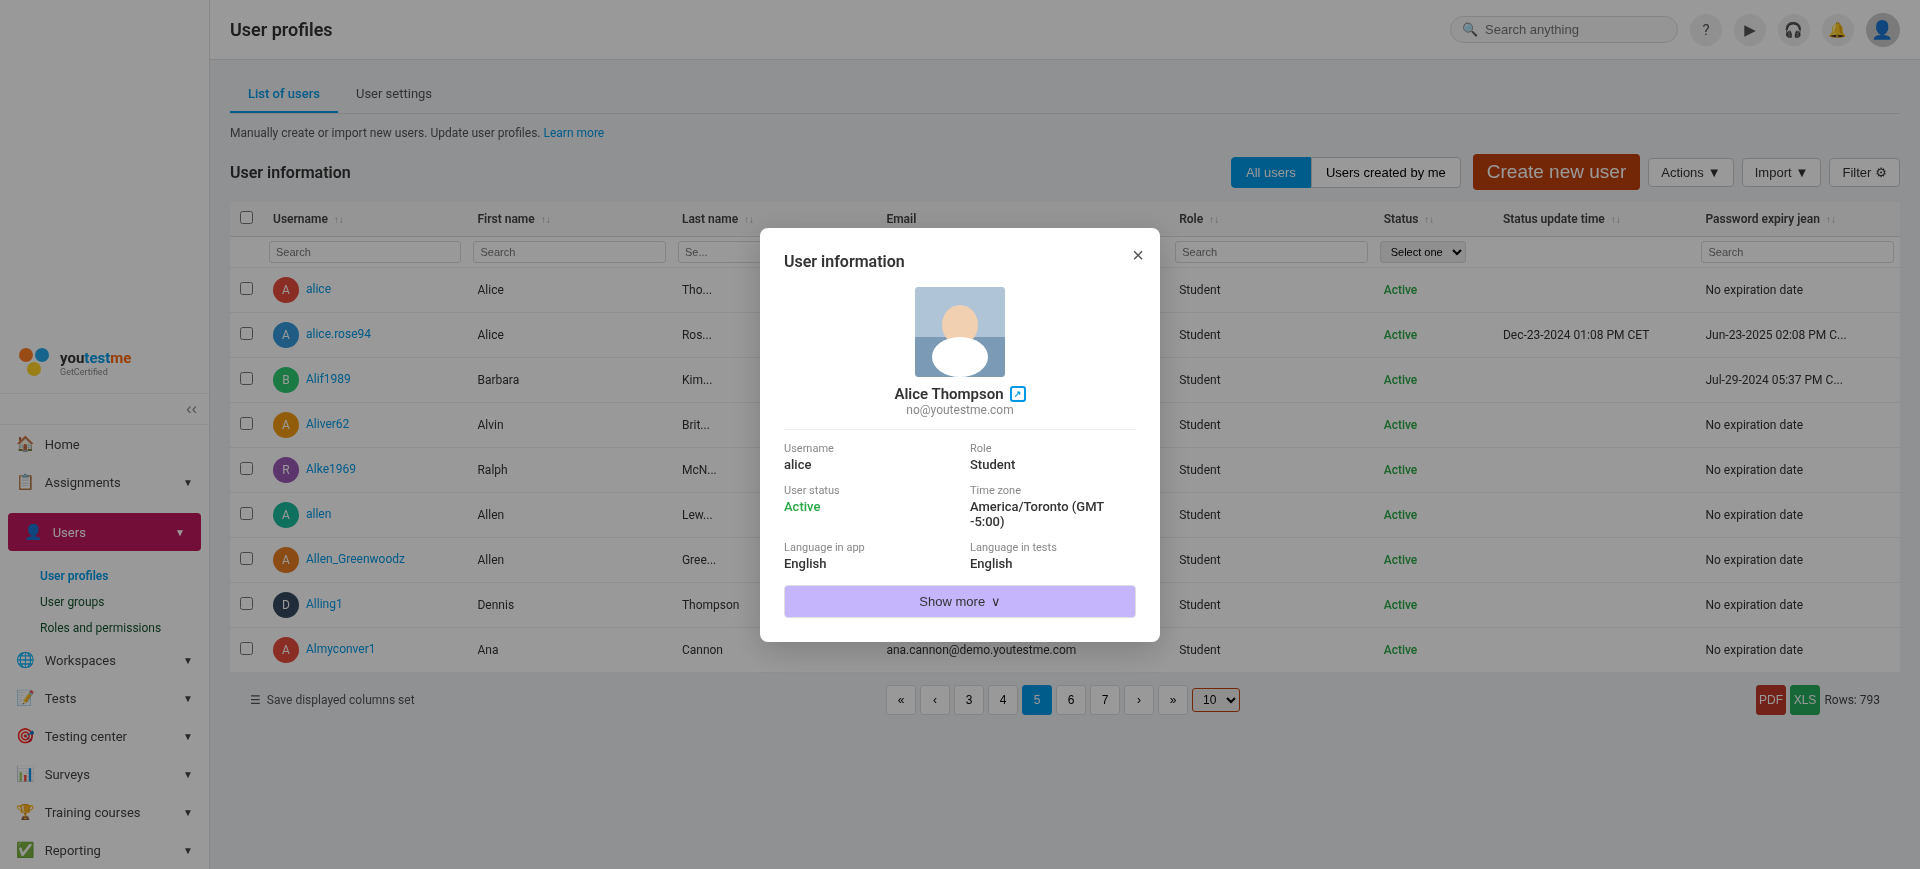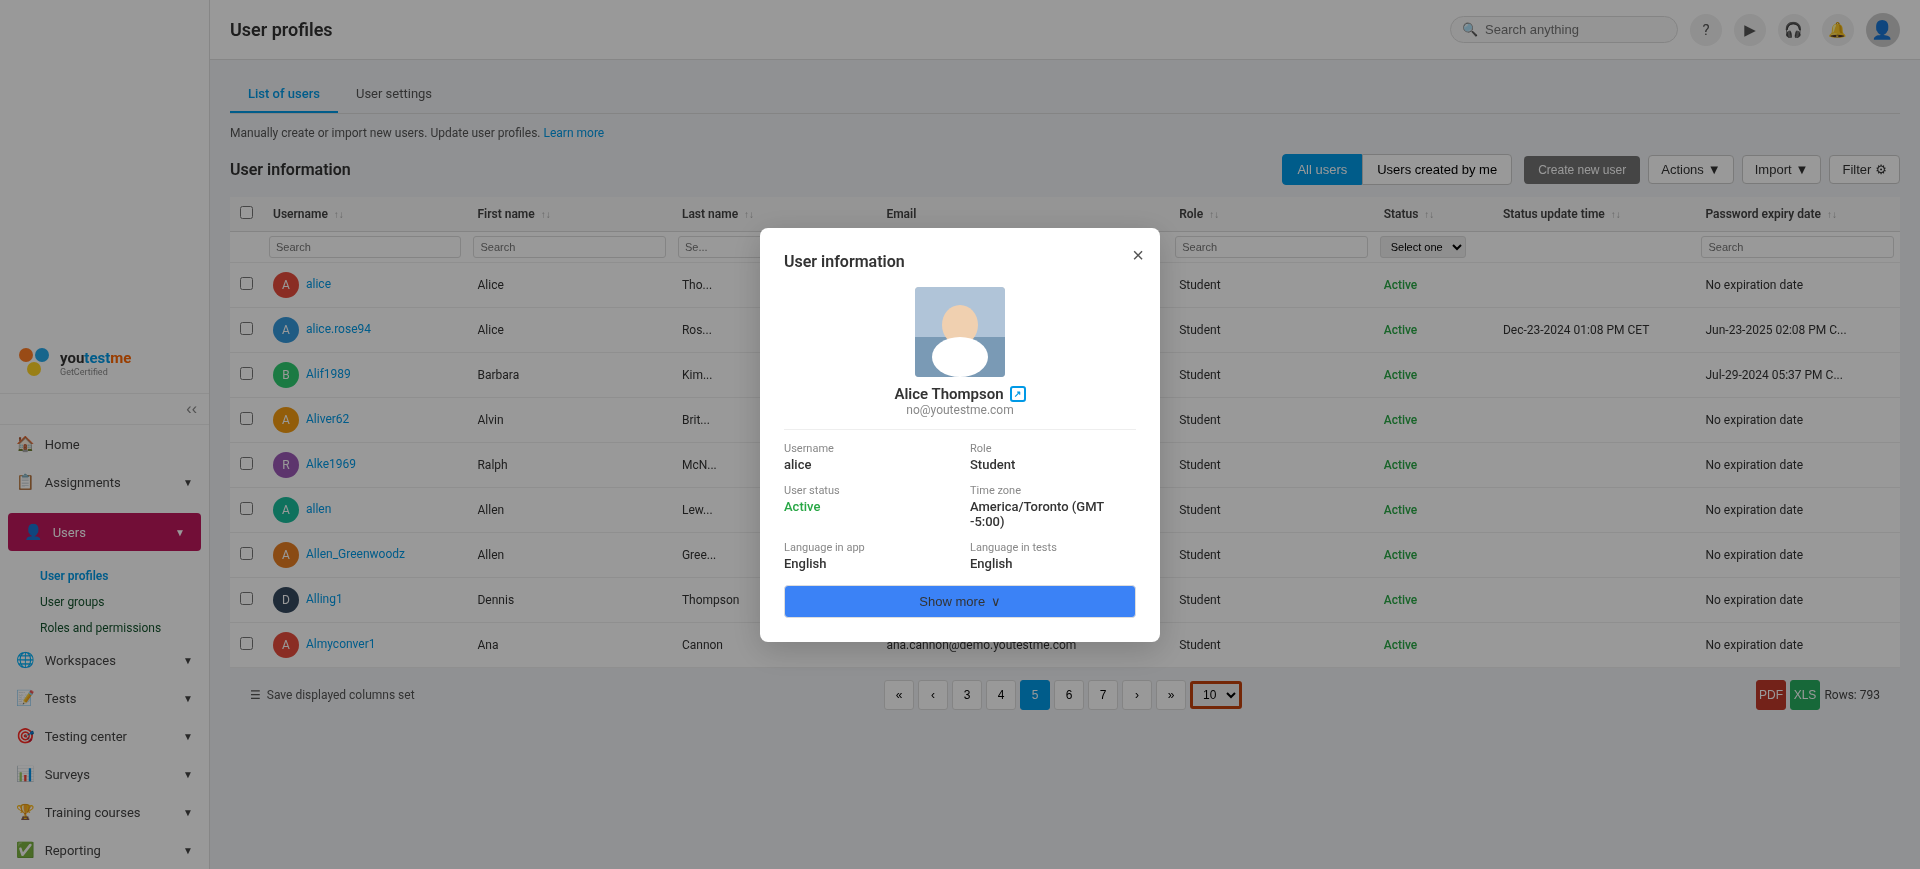--- a/index.html
+++ b/index.html
@@ -34,21 +34,21 @@
     
     .content { flex: 1; padding: 16px 20px; overflow: auto; }
     .tabs { display: flex; gap: 0; margin-bottom: 12px; border-bottom: 1px solid #ddd; }
     .tab { padding: 10px 18px; cursor: pointer; font-size: 13px; color: #555; border-bottom: 2px solid transparent; }
     .tab.active { color: #0099e6; border-bottom: 2px solid #0099e6; font-weight: 500; }
     .info-bar { font-size: 12px; color: #555; margin-bottom: 14px; }
     .info-bar a { color: #0099e6; text-decoration: none; }
     .table-header { display: flex; align-items: center; justify-content: space-between; margin-bottom: 12px; }
     .table-title { font-size: 16px; font-weight: 600; }
     .table-actions { display: flex; align-items: center; gap: 8px; }
-    .btn-primary { background: #737373; color: #fff; border: none; padding: 7px 14px; border-radius: 4px; cursor: pointer; font-size: 12px; }
+    .btn-primary { background: #c2410c; color: #fff; border: none; padding: 7px 14px; border-radius: 4px; cursor: pointer; font-size: 19px; }
     .btn-secondary { background: #fff; color: #333; border: 1px solid #ccc; padding: 6px 12px; border-radius: 4px; cursor: pointer; font-size: 13px; display: flex; align-items: center; gap: 4px; }
     .users-toggle { display: flex; align-items: center; gap: 0; margin-left: auto; margin-right: 12px; }
     .toggle-btn { padding: 7px 14px; border: 1px solid #ccc; background: #fff; cursor: pointer; font-size: 13px; }
     .toggle-btn.active { background: #0099e6; color: #fff; border-color: #0099e6; }
     .toggle-btn:first-child { border-radius: 4px 0 0 4px; }
     .toggle-btn:last-child { border-radius: 0 4px 4px 0; }
 
     
     .data-table { width: 100%; border-collapse: collapse; background: #fff; font-size: 12px; }
     .data-table th { background: #f8f8f8; padding: 9px 10px; text-align: left; font-weight: 600; color: #444; border-bottom: 1px solid #ddd; white-space: nowrap; }
@@ -60,40 +60,40 @@
     .user-link { color: #0099e6; text-decoration: none; cursor: pointer; }
     .badge-active { color: #28a745; font-weight: 500; }
     .avatar-sm { width: 26px; height: 26px; border-radius: 50%; background: #ccc; display: inline-flex; align-items: center; justify-content: center; font-size: 12px; margin-right: 4px; overflow: hidden; vertical-align: middle; }
     .select-one { border: 1px solid #ddd; border-radius: 3px; padding: 3px 6px; font-size: 11px; }
 
     
     .pagination { display: flex; align-items: center; justify-content: center; padding: 12px 0 4px; gap: 4px; position: relative; }
     .page-btn { width: 30px; height: 30px; border: 1px solid #ddd; background: #fff; border-radius: 3px; cursor: pointer; display: flex; align-items: center; justify-content: center; font-size: 12px; }
     .page-btn.active { background: #0099e6; color: #fff; border-color: #0099e6; }
     .rows-select { display: flex; align-items: center; gap: 4px; }
-    .rows-select select { border: 3px solid #c2410c; border-radius: 3px; padding: 3px 6px; font-size: 12px; }
+    .rows-select select { border: 1px solid #c2410c; border-radius: 3px; padding: 3px 6px; font-size: 12px; }
     .save-cols { display: flex; align-items: center; gap: 6px; font-size: 12px; color: #555; cursor: pointer; position: absolute; left: 20px; }
     .rows-info { position: absolute; right: 20px; font-size: 12px; color: #444; }
     .export-icons { position: absolute; right: 80px; display: flex; gap: 4px; }
 
     
     .modal-overlay { position: fixed; top: 0; left: 0; width: 100%; height: 100%; background: rgba(0,0,0,0.4); display: flex; align-items: center; justify-content: center; z-index: 1000; }
     .modal { background: #fff; border-radius: 8px; width: 400px; max-width: 95vw; padding: 24px; position: relative; box-shadow: 0 8px 32px rgba(0,0,0,0.18); }
     .modal-title { font-size: 16px; font-weight: 600; margin-bottom: 16px; }
     .modal-close { position: absolute; top: 16px; right: 16px; background: none; border: none; font-size: 20px; cursor: pointer; color: #555; }
     .modal-avatar { display: flex; flex-direction: column; align-items: center; }
     .modal-avatar-img { width: 90px; height: 90px; border-radius: 4px; background: #ccc; object-fit: cover; overflow: hidden; display: flex; align-items: center; justify-content: center; font-size: 36px; }
     .modal-user-name { font-size: 15px; font-weight: 600; margin-top: 8px; display: flex; align-items: center; gap: 6px; }
     .modal-user-email { font-size: 12px; color: #888; }
     .modal-divider { border: none; border-top: 1px solid #eee; margin: 12px 0; }
     .modal-fields { display: grid; grid-template-columns: 1fr 1fr; gap: 12px 20px; }
     .modal-field label { font-size: 11px; color: #888; display: block; margin-bottom: 2px; }
     .modal-field .val { font-size: 13px; font-weight: 500; }
     .modal-field .val.green { color: #28a745; }
-    .show-more-btn { width: 100%; margin-top: 14px; background: #3b82f6; border: 1px solid #ddd; border-radius: 4px; padding: 8px; cursor: pointer; display: flex; align-items: center; justify-content: center; gap: 6px; font-size: 13px; color: #333; }
+    .show-more-btn { width: 100%; margin-top: 14px; background: #c4b5fd; border: 1px solid #ddd; border-radius: 4px; padding: 8px; cursor: pointer; display: flex; align-items: center; justify-content: center; gap: 6px; font-size: 13px; color: #333; }
     .ext-link-icon { display: inline-block; border: 2px solid #0099e6; border-radius: 3px; width: 16px; height: 16px; font-size: 9px; color: #0099e6; text-align: center; line-height: 12px; cursor: pointer; }
   </style>
 </head>
 <body>
 
 <nav class="sidebar">
   <div class="sidebar-logo">
     <svg class="logo-icon" viewBox="0 0 36 36">
       <circle cx="10" cy="10" r="7" fill="#ff6600" opacity="0.85"></circle>
       <circle cx="26" cy="10" r="7" fill="#0099e6" opacity="0.85"></circle>
@@ -277,21 +277,21 @@
           </th>
           <th>
             <span>Status</span>
             <span class="sort-icon">↑↓</span>
           </th>
           <th>
             <span>Status update time</span>
             <span class="sort-icon">↑↓</span>
           </th>
           <th>
-            <span>Password expiry date</span>
+            <span>Password expiry jean</span>
             <span class="sort-icon">↑↓</span>
           </th>
         </tr>
         <tr class="search-row">
           <td></td>
           <td><input type="text" placeholder="Search" style=""></td>
           <td><input type="text" placeholder="Search" style=""></td>
           <td><input type="text" placeholder="Se..." style=""></td>
           <td></td>
           <td><input type="text" placeholder="Search" style=""></td>

